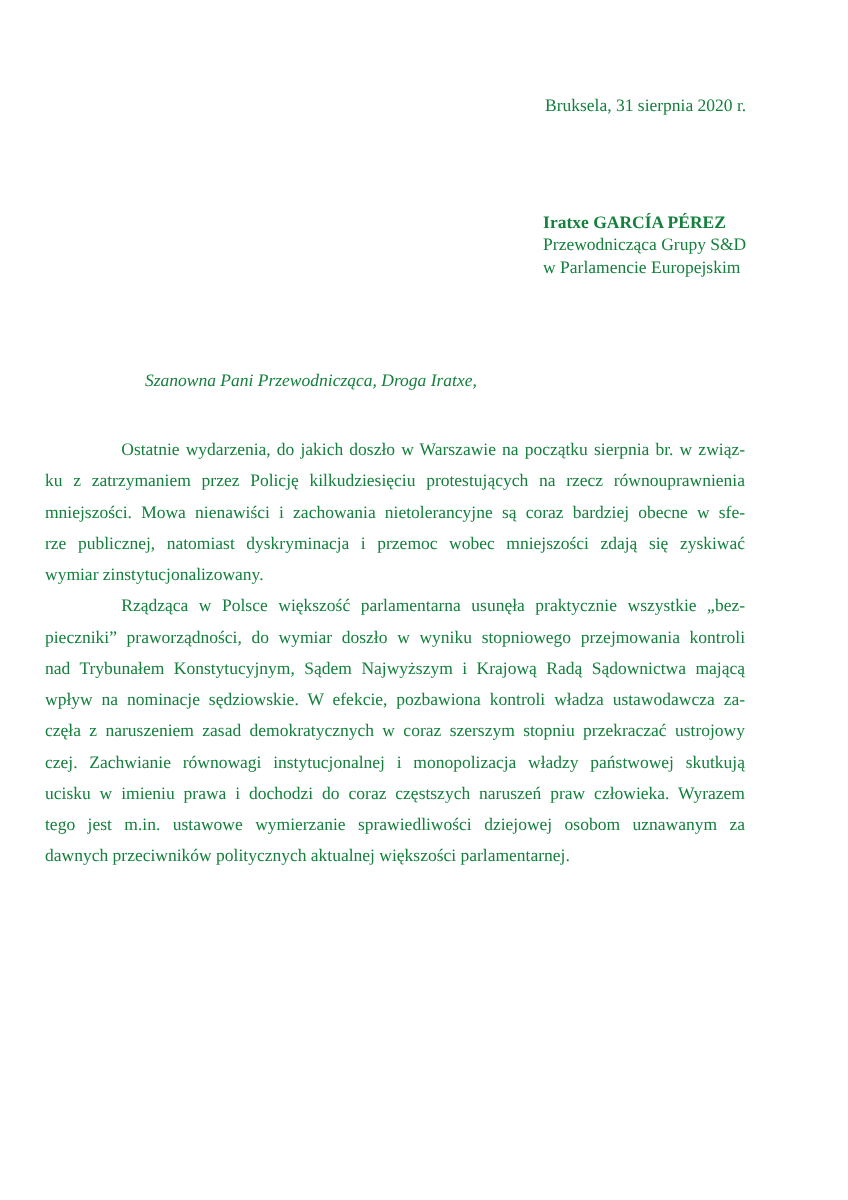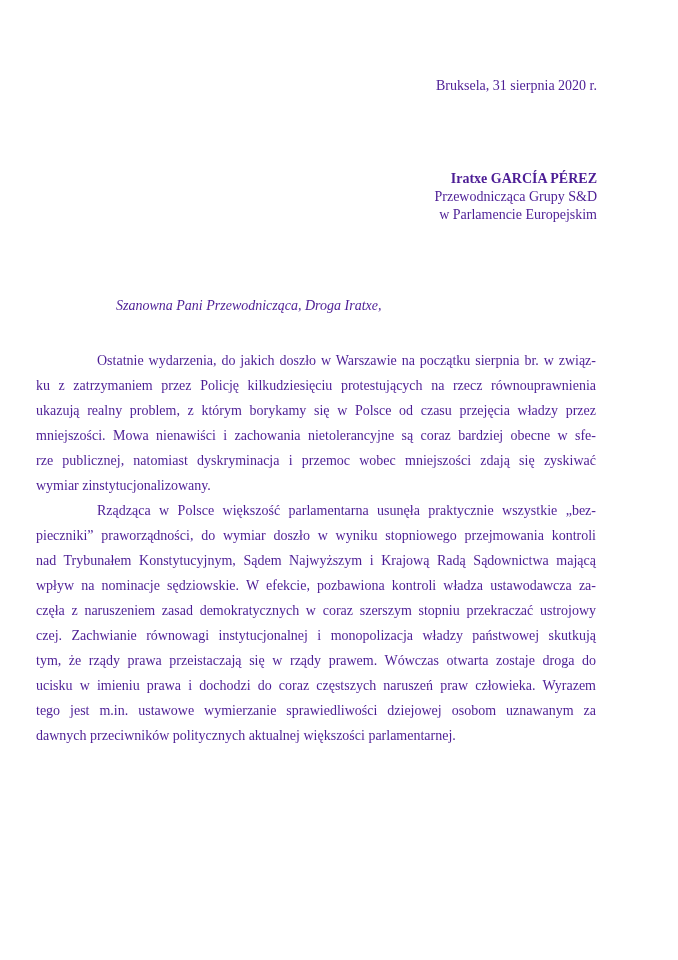--- a/index.html
+++ b/index.html
@@ -5,38 +5,38 @@
   html, body {
     margin: 0;
     padding: 0;
     background: #ffffff;
   }
   .page {
     position: relative;
     width: 678px;
     height: 960px;
     background: #ffffff;
-    color: #4c1d95;
+    color: #15803d;
     font-family: "Liberation Serif", "DejaVu Serif", serif;
     font-size: 14px;
     overflow: hidden;
   }
   .date-line {
     position: absolute;
     top: 76px;
     right: 81px;
     line-height: 20px;
     text-align: right;
     white-space: nowrap;
   }
   .recipient {
     position: absolute;
     top: 170px;
     right: 81px;
-    text-align: right;
+    text-align: left;
     line-height: 18px;
   }
   .recipient .name {
     font-weight: bold;
   }
   .salutation {
     position: absolute;
     top: 296px;
     left: 116px;
     font-style: italic;
@@ -78,32 +78,30 @@
     <div>Przewodnicząca Grupy S&amp;D</div>
     <div>w Parlamencie Europejskim</div>
   </div>
 
   <div class="salutation">Szanowna Pani Przewodnicząca, Droga Iratxe,</div>
 
   <div class="body-text">
     <div class="paragraph">
         <div class="line first">Ostatnie wydarzenia, do jakich doszło w Warszawie na początku sierpnia br. w związ-</div>
         <div class="line">ku z zatrzymaniem przez Policję kilkudziesięciu protestujących na rzecz równouprawnienia</div>
-        <div class="line">ukazują realny problem, z którym borykamy się w Polsce od czasu przejęcia władzy przez</div>
         <div class="line">mniejszości. Mowa nienawiści i zachowania nietolerancyjne są coraz bardziej obecne w sfe-</div>
         <div class="line">rze publicznej, natomiast dyskryminacja i przemoc wobec mniejszości zdają się zyskiwać</div>
         <div class="line last">wymiar zinstytucjonalizowany.</div>
       </div>
     <div class="paragraph">
         <div class="line first">Rządząca w Polsce większość parlamentarna usunęła praktycznie wszystkie „bez-</div>
         <div class="line">pieczniki” praworządności, do wymiar doszło w wyniku stopniowego przejmowania kontroli</div>
         <div class="line">nad Trybunałem Konstytucyjnym, Sądem Najwyższym i Krajową Radą Sądownictwa mającą</div>
         <div class="line">wpływ na nominacje sędziowskie. W efekcie, pozbawiona kontroli władza ustawodawcza za-</div>
         <div class="line">częła z naruszeniem zasad demokratycznych w coraz szerszym stopniu przekraczać ustrojowy</div>
         <div class="line">czej. Zachwianie równowagi instytucjonalnej i monopolizacja władzy państwowej skutkują</div>
-        <div class="line">tym, że rządy prawa przeistaczają się w rządy prawem. Wówczas otwarta zostaje droga do</div>
         <div class="line">ucisku w imieniu prawa i dochodzi do coraz częstszych naruszeń praw człowieka. Wyrazem</div>
         <div class="line">tego jest m.in. ustawowe wymierzanie sprawiedliwości dziejowej osobom uznawanym za</div>
         <div class="line last">dawnych przeciwników politycznych aktualnej większości parlamentarnej.</div>
       </div>
   </div>
 
 </div>
 
 </body></html>

